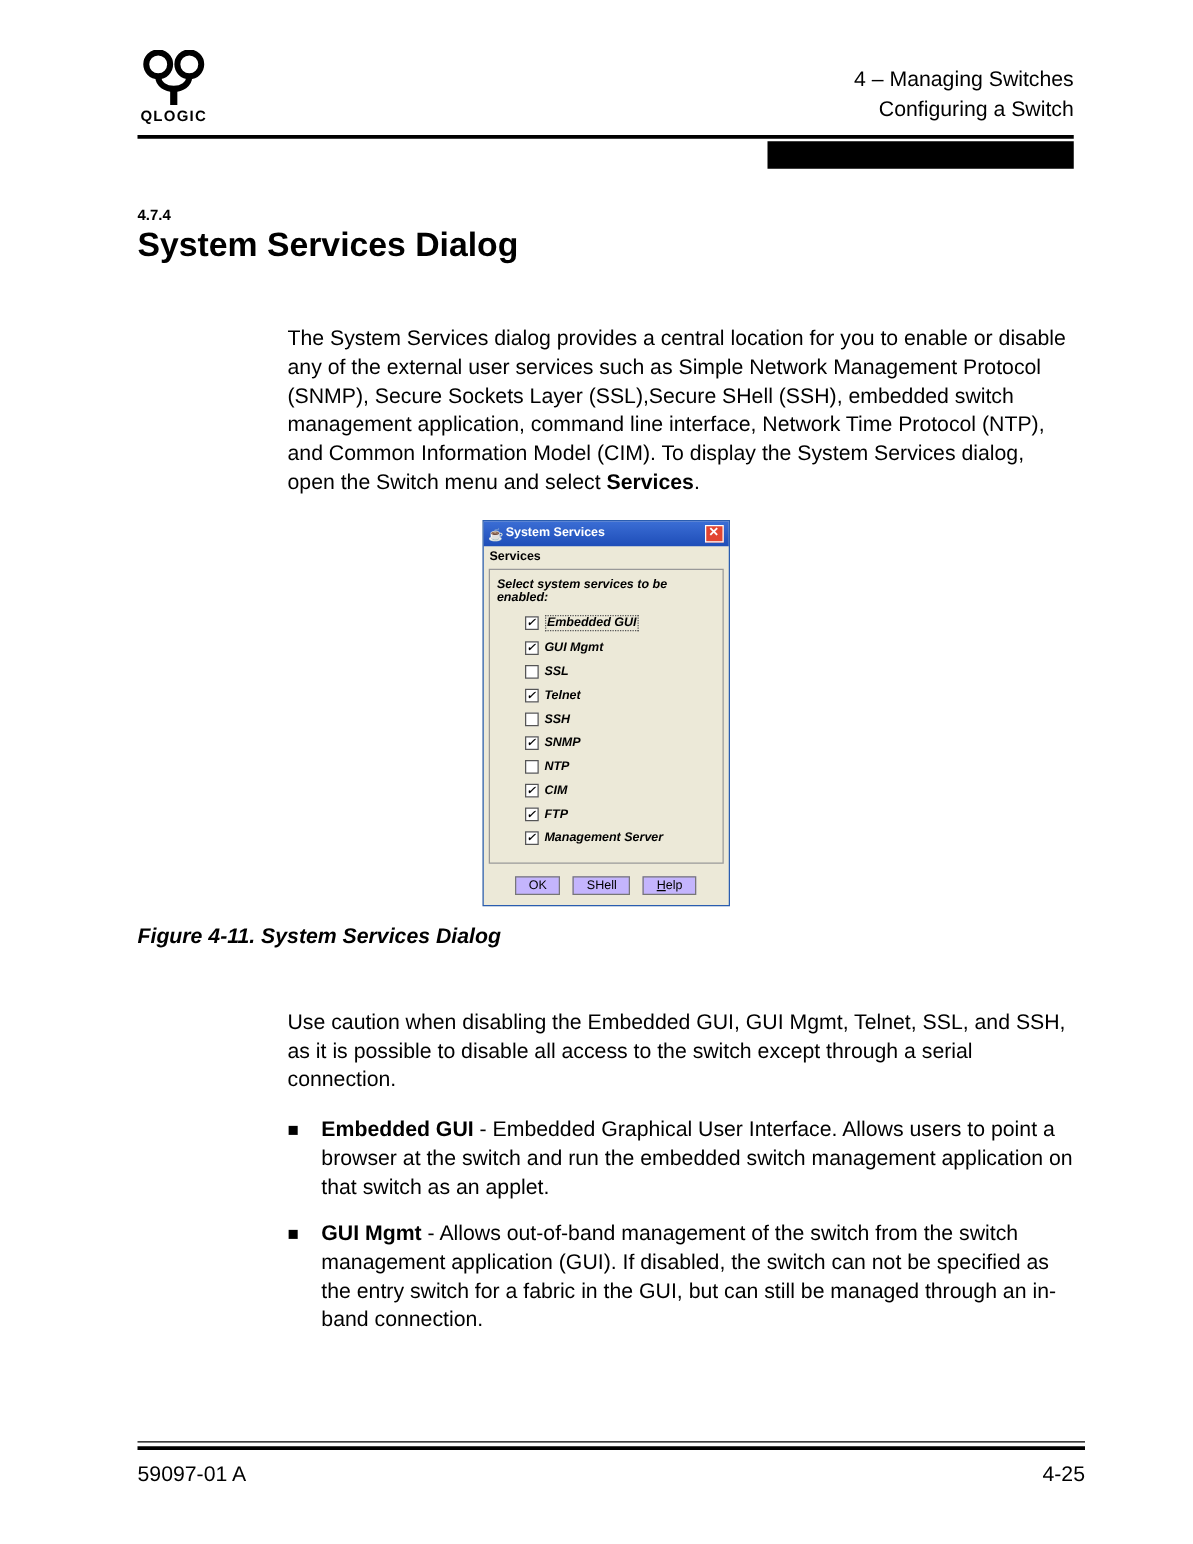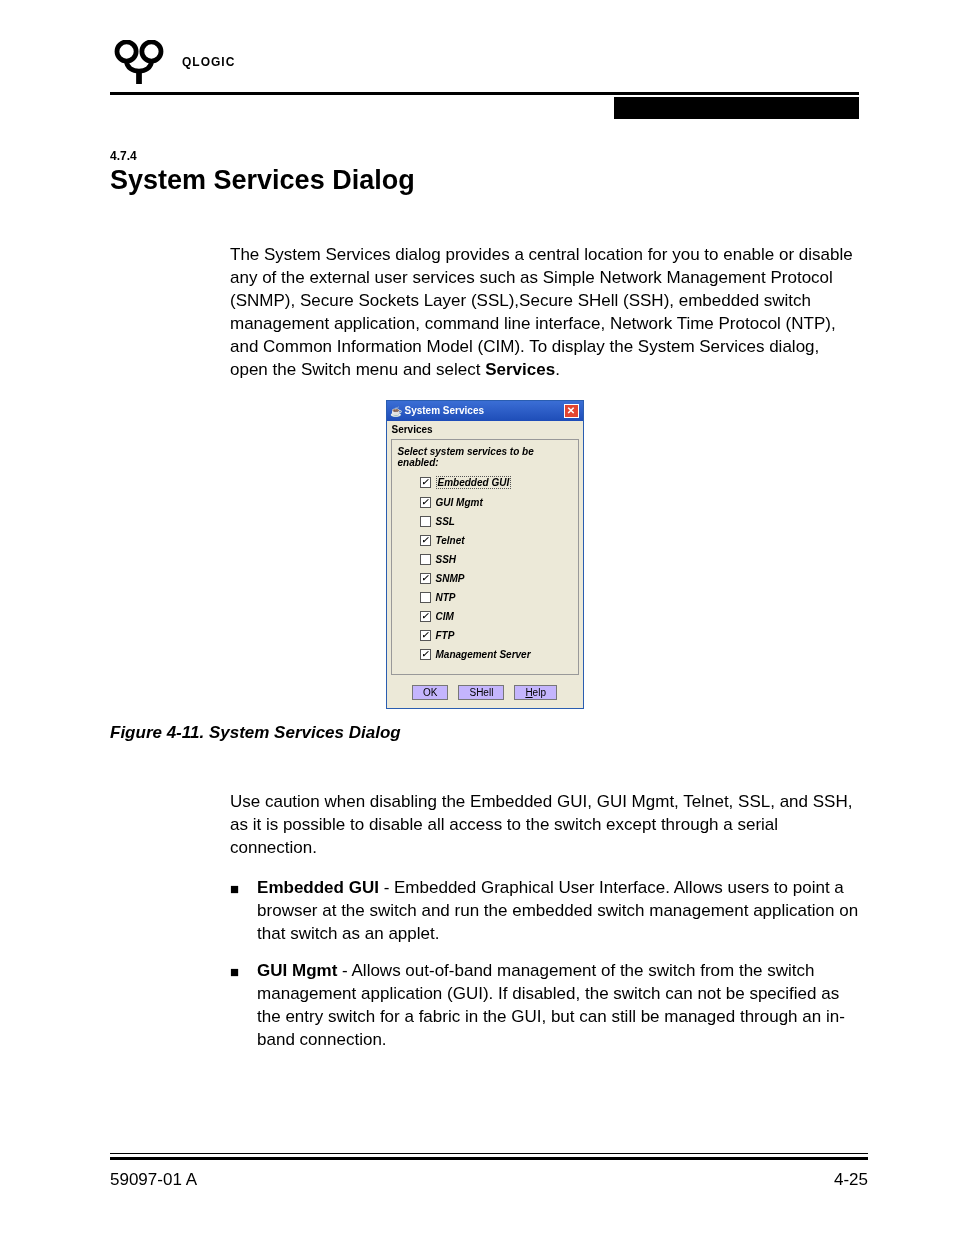--- a/index.html
+++ b/index.html
@@ -11,21 +11,21 @@
     color: #000;
     position: relative;
     padding: 40px 95px 0 110px;
   }
   .header-row {
     display: flex;
     justify-content: space-between;
     align-items: flex-end;
     margin-bottom: 8px;
   }
-  .logo-block { display: flex; flex-direction: row; align-items: center; gap: 14px; }
+  .logo-block { display: flex; flex-direction: column; align-items: center; gap: 2px; }
   .logo-svg { width: 58px; height: 44px; }
   .logo-text { font-size: 12px; font-weight: bold; letter-spacing: 1px; }
   .header-right { text-align: right; font-size: 17px; line-height: 1.4; }
   .rule-thick { border: none; border-top: 3px solid #000; margin-bottom: 2px; }
   .black-bar { height: 22px; background:#000; width: 245px; margin-left:auto; margin-bottom: 30px;}
   .section-num { font-weight: bold; font-size: 12px; margin-bottom: 2px; margin-top: 16px; }
   .section-title { font-size: 27px; font-weight: bold; margin-bottom: 10px; }
   .body-text { font-size: 17px; line-height: 1.35; margin-left: 120px; margin-bottom: 18px; margin-top: 48px; }
   .body-text b { font-weight: bold; }
   .figure-wrap { display:flex; justify-content:center; margin: 10px 0 14px 0; }
@@ -57,20 +57,24 @@
 
 <div class="header-row">
   <div class="logo-block">
     <svg class="logo-svg" viewBox="0 0 60 46">
       <circle cx="17" cy="12" r="10" fill="none" stroke="#000" stroke-width="5"></circle>
       <circle cx="43" cy="12" r="10" fill="none" stroke="#000" stroke-width="5"></circle>
       <path d="M17 22 C17 36 43 36 43 22" fill="none" stroke="#000" stroke-width="5"></path>
       <rect x="27" y="34" width="6" height="12" fill="#000"></rect>
     </svg>
     <div class="logo-text">QLOGIC</div>
+  </div>
+  <div class="header-right">
+    <div>4 – Managing Switches</div>
+    <div>Configuring a Switch</div>
   </div>
 </div>
 <hr class="rule-thick">
 <div class="black-bar"></div>
 
 <div class="section-num">4.7.4</div>
 <div class="section-title">System Services Dialog</div>
 
 <p class="body-text">
   <span>The System Services dialog provides a central location for you to enable or disable any of the external user services such as Simple Network Management Protocol (SNMP), Secure Sockets Layer (SSL),Secure SHell (SSH), embedded switch management application, command line interface, Network Time Protocol (NTP), and Common Information Model (CIM). To display the System Services dialog, open the Switch menu and select </span><b>Services</b><span>.</span>

